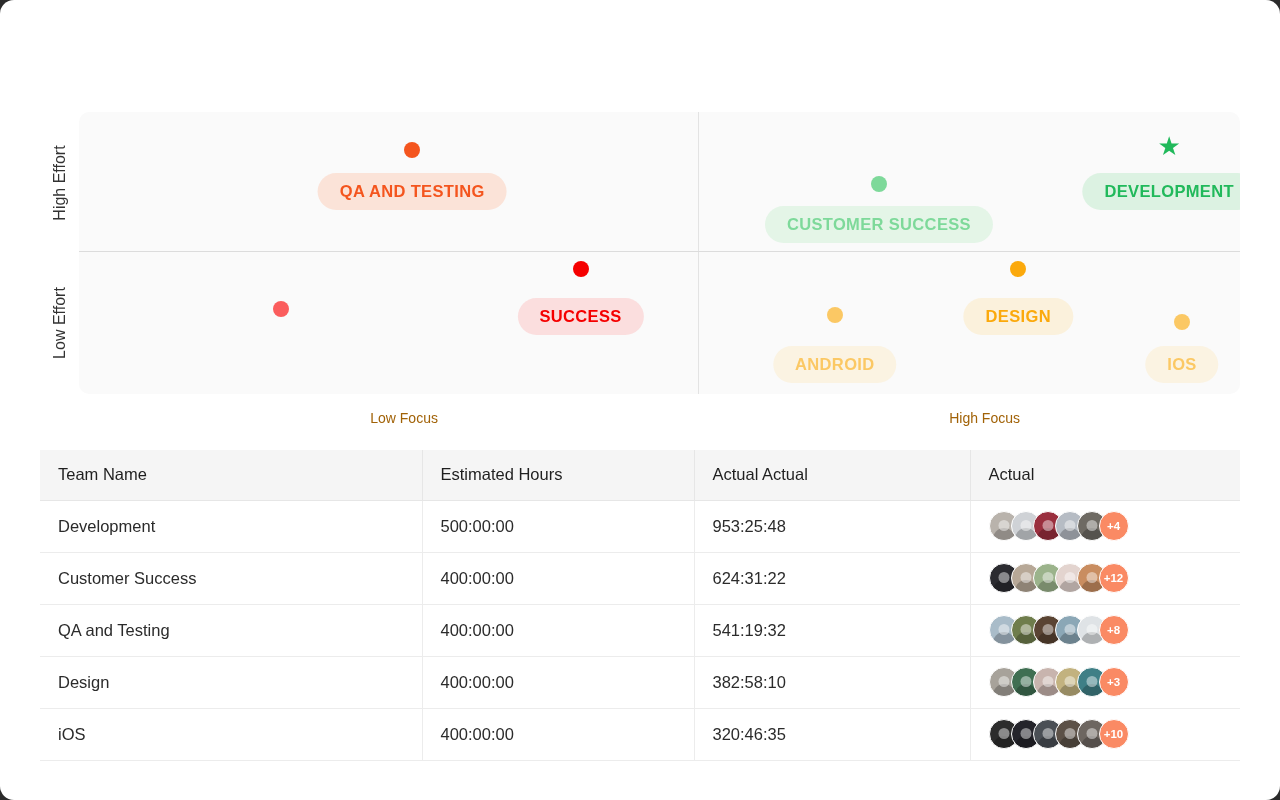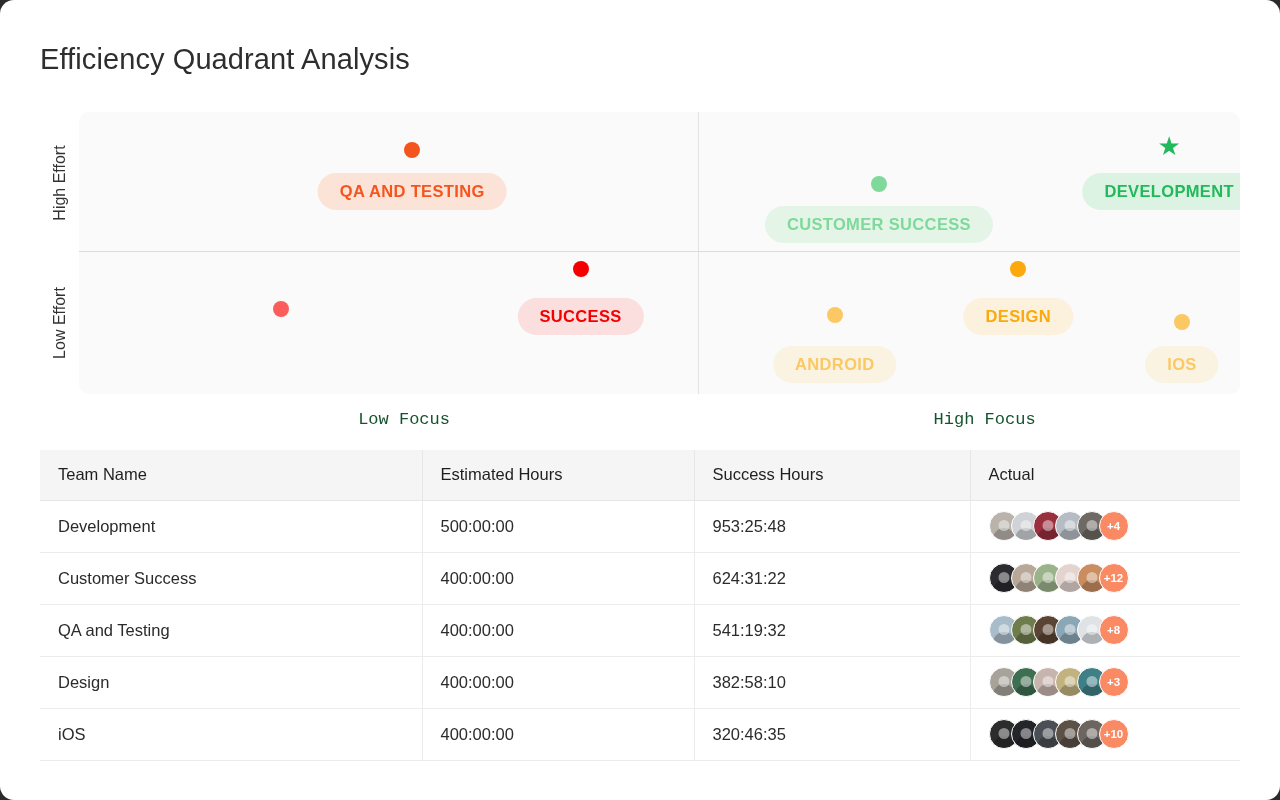--- a/index.html
+++ b/index.html
@@ -121,24 +121,23 @@
     position: absolute;
     left: 39px;
     top: 282px;
     width: 1161px;
     height: 48px;
   }
   .x-axis-label {
     position: absolute;
     top: 16px;
     transform: translateX(-50%);
-    font-size: 17px;
-    color: #14532d;
+    font-size: 14px;
+    color: #a16207;
     white-space: nowrap;
-    font-family: Liberation Mono, monospace;
   }
 
   
   .team-table {
     position: absolute;
     left: 40px;
     top: 450px;
     width: 1200px;
     border-collapse: collapse;
     table-layout: fixed;
@@ -224,21 +223,20 @@
     margin-right: 0;
     position: relative;
     z-index: 9;
   }
 </style>
 </head>
 <body>
 
 <div id="page">
 
-  <h1 class="page-title">Efficiency Quadrant Analysis</h1>
 
   <div class="chart-wrap">
 
     <div class="y-axis-labels">
       <div class="y-axis-label high">High Effort</div>
       <div class="y-axis-label low">Low Effort</div>
     </div>
 
     <div class="quad-plot" id="quad-plot">
       <div class="quad-vline"></div>
@@ -271,21 +269,21 @@
     <colgroup>
       <col class="c-name">
         <col class="c-est">
         <col class="c-act">
         <col class="c-members">
     </colgroup>
     <thead>
       <tr>
         <th>Team Name</th>
         <th>Estimated Hours</th>
-        <th>Success Hours</th>
+        <th>Actual Actual</th>
         <th>Actual</th>
       </tr>
     </thead>
     <tbody id="table-body">
         <tr>
           <td>Development</td>
           <td>500:00:00</td>
           <td>953:25:48</td>
           <td>
             <div class="avatars">

